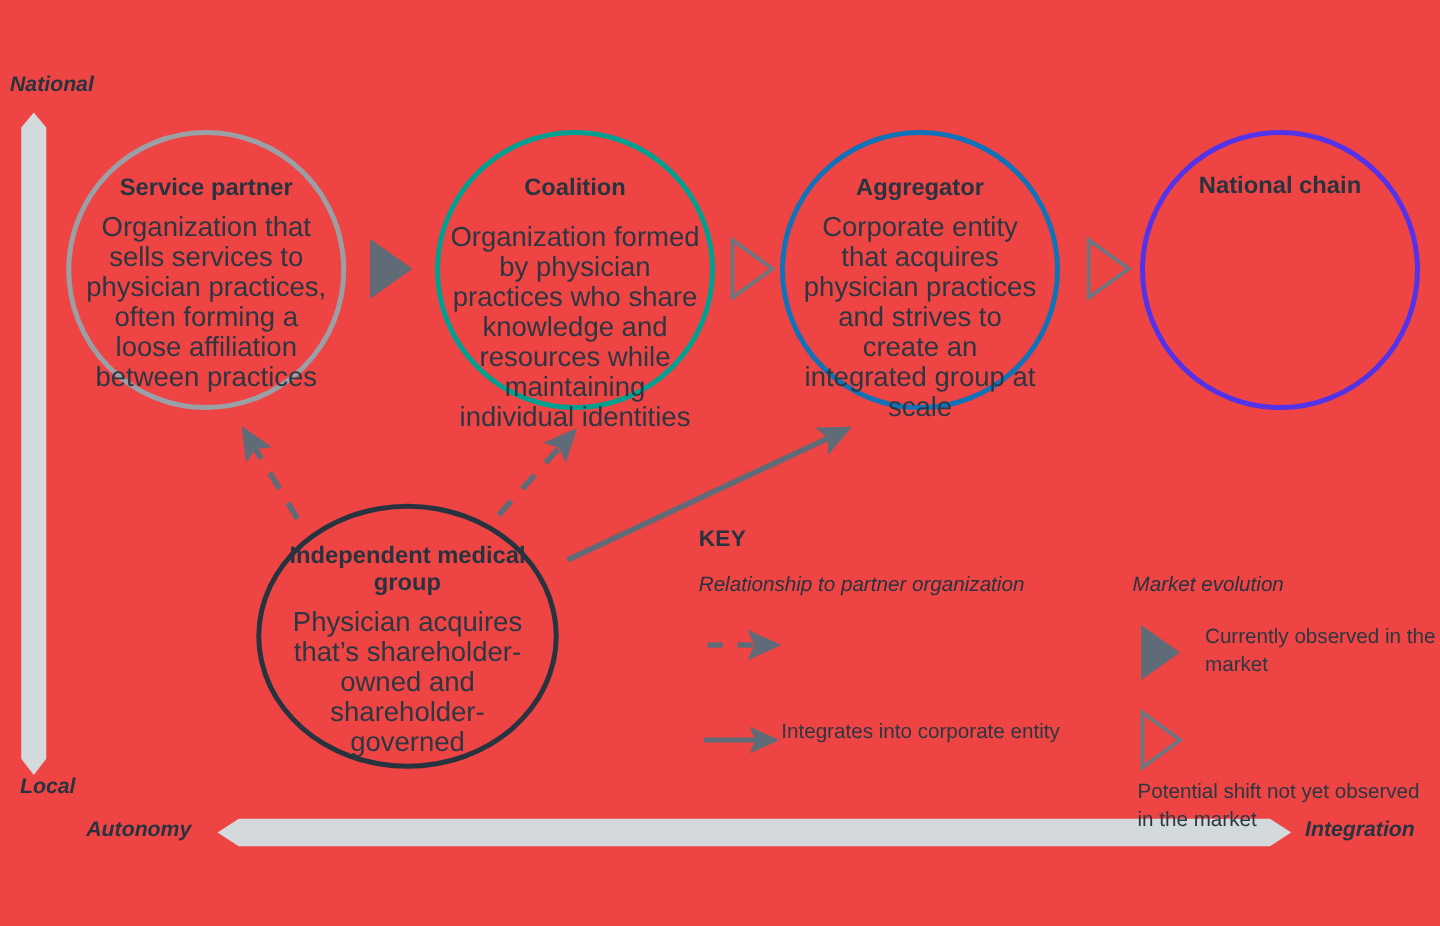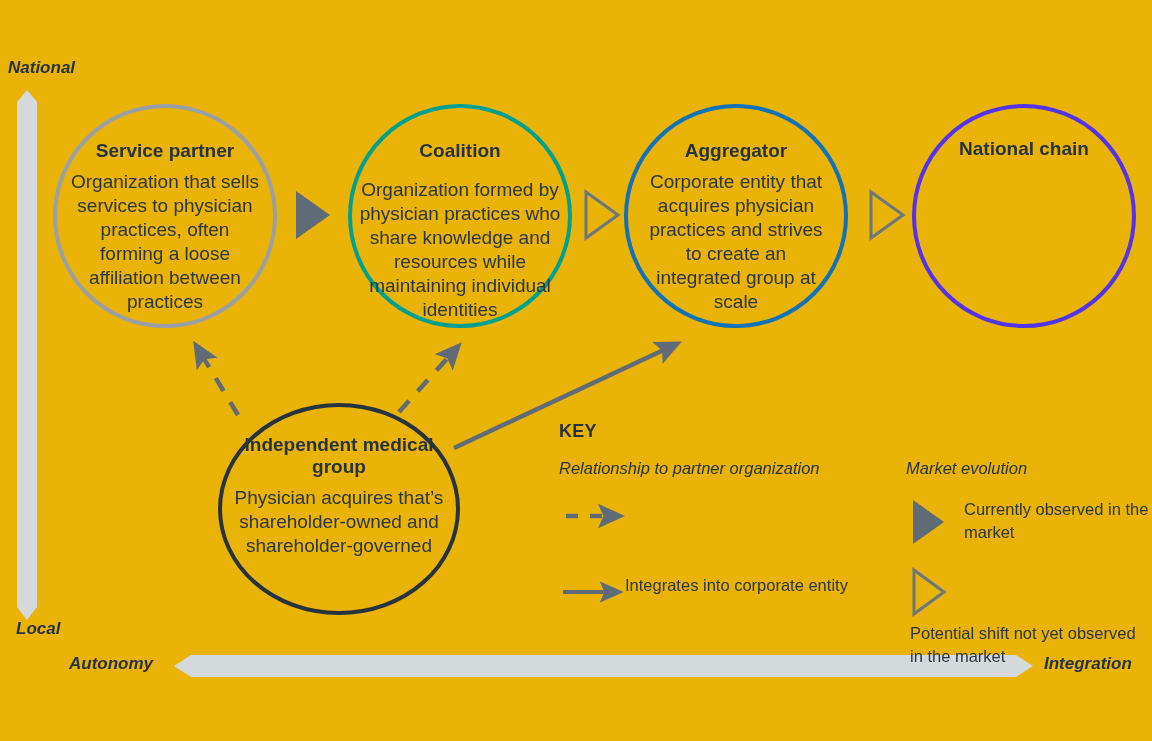--- a/index.html
+++ b/index.html
@@ -9,21 +9,21 @@
   }
   body {
     font-family: "Liberation Sans", sans-serif;
     color: #27333f;
   }
   #stage {
     position: relative;
     width: 1152px;
     height: 741px;
     overflow: hidden;
-    background: #eab308;
+    background: #ef4444;
   }
   svg.layer {
     position: absolute;
     left: 0;
     top: 0;
     width: 1152px;
     height: 741px;
     pointer-events: none;
   }
   .axis-label {
@@ -45,21 +45,21 @@
     text-align: center;
     background: transparent;
   }
   .node .node-title {
     font-weight: bold;
     font-size: 19px;
     line-height: 22px;
     color: #27333f;
   }
   .node .node-desc {
-    font-size: 19px;
+    font-size: 22px;
     line-height: 24px;
     color: #2c3742;
     text-align: center;
   }
   
   #node-service-partner {
     left: 53px; top: 104px; width: 224px; height: 224px;
     border: 4px solid #9aa0a6;
     padding-top: 32px;
   }
@@ -80,21 +80,21 @@
   #node-aggregator .node-desc { width: 190px; margin-top: 8px; }
 
   #node-national-chain {
     left: 912px; top: 104px; width: 224px; height: 224px;
     border: 4px solid #5333ea;
     padding-top: 30px;
   }
   #node-national-chain .node-desc { width: 222px; margin-top: 6px; }
 
   #node-independent {
-    left: 218px; top: 403px; width: 242px; height: 212px;
+    left: 205px; top: 403px; width: 242px; height: 212px;
     border: 4px solid #27333f;
     padding-top: 27px;
   }
   #node-independent .node-title { width: 190px; }
   #node-independent .node-desc { width: 214px; margin-top: 8px; }
 
   
   #key-block {
     position: absolute;
     left: 559px;

